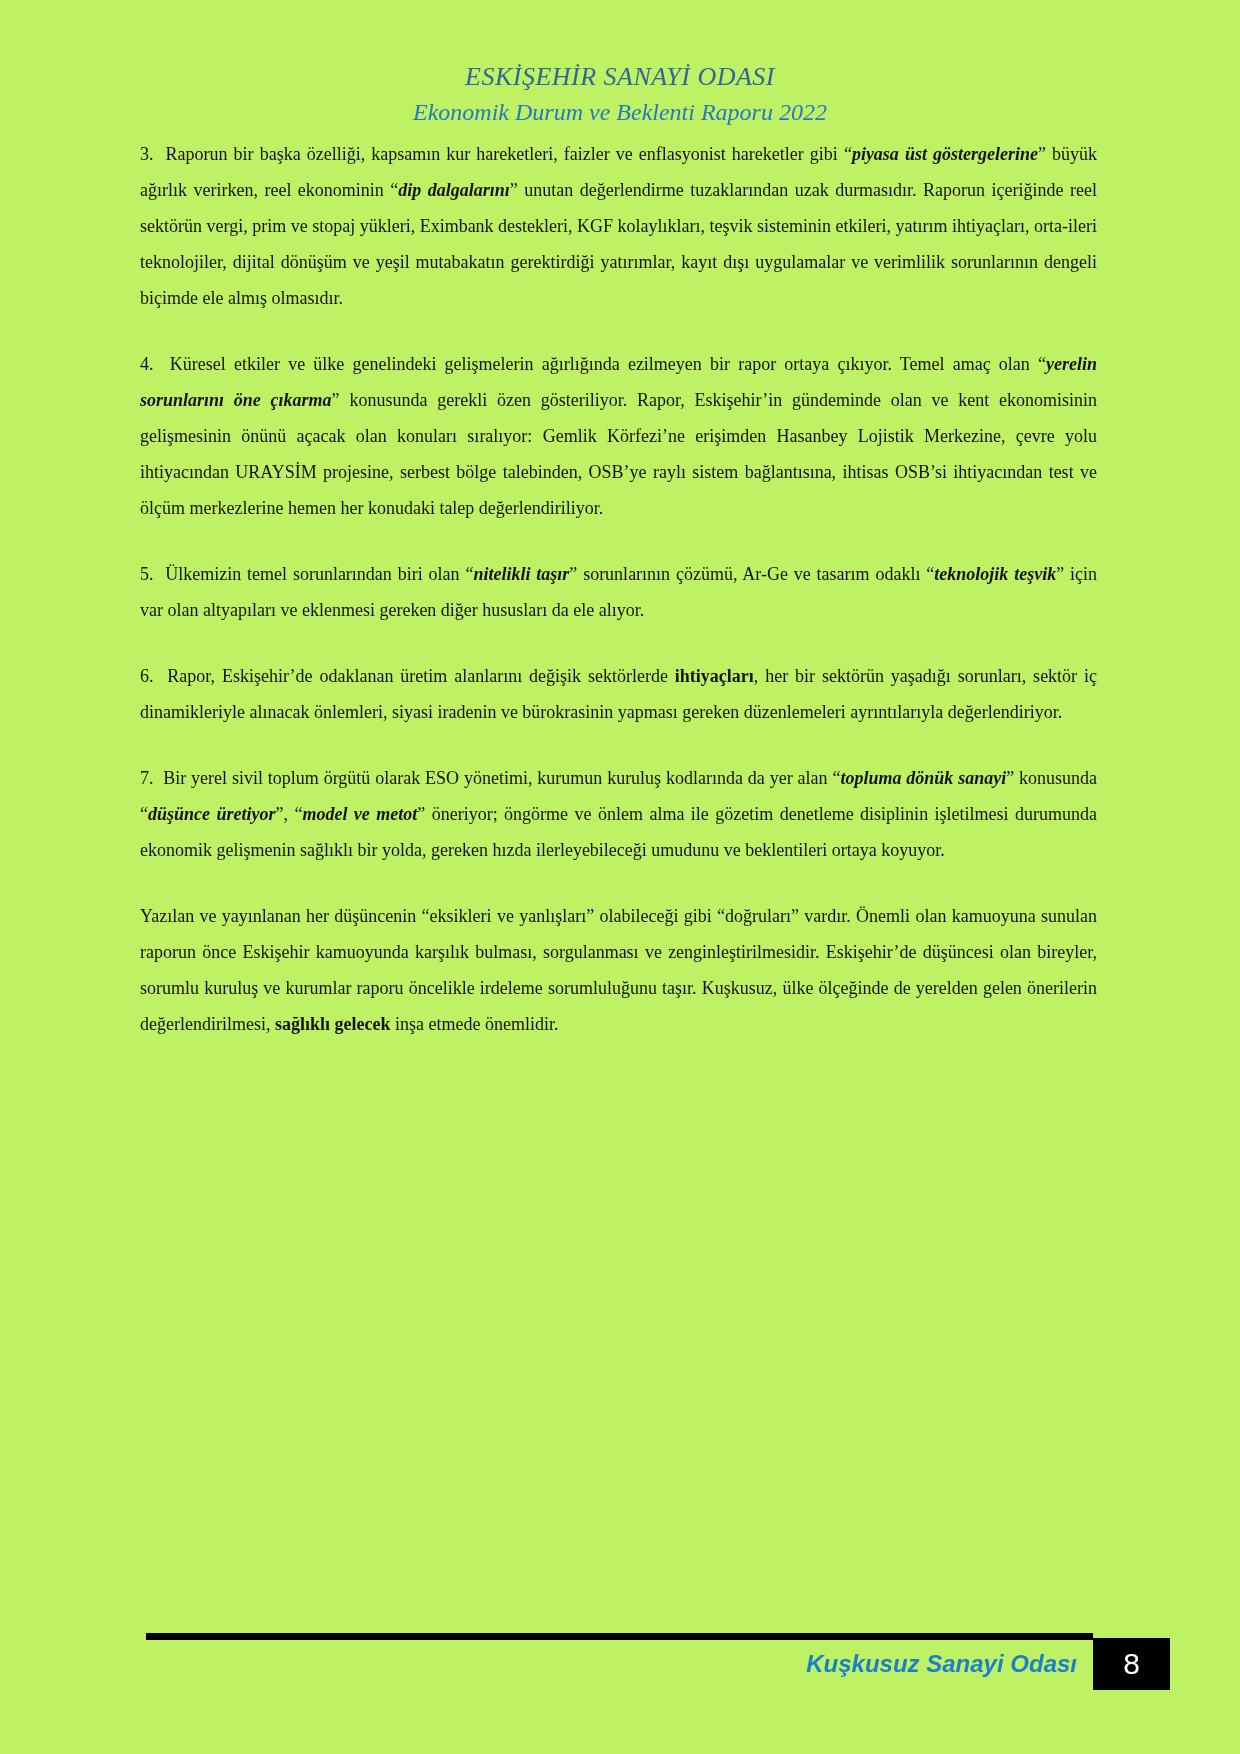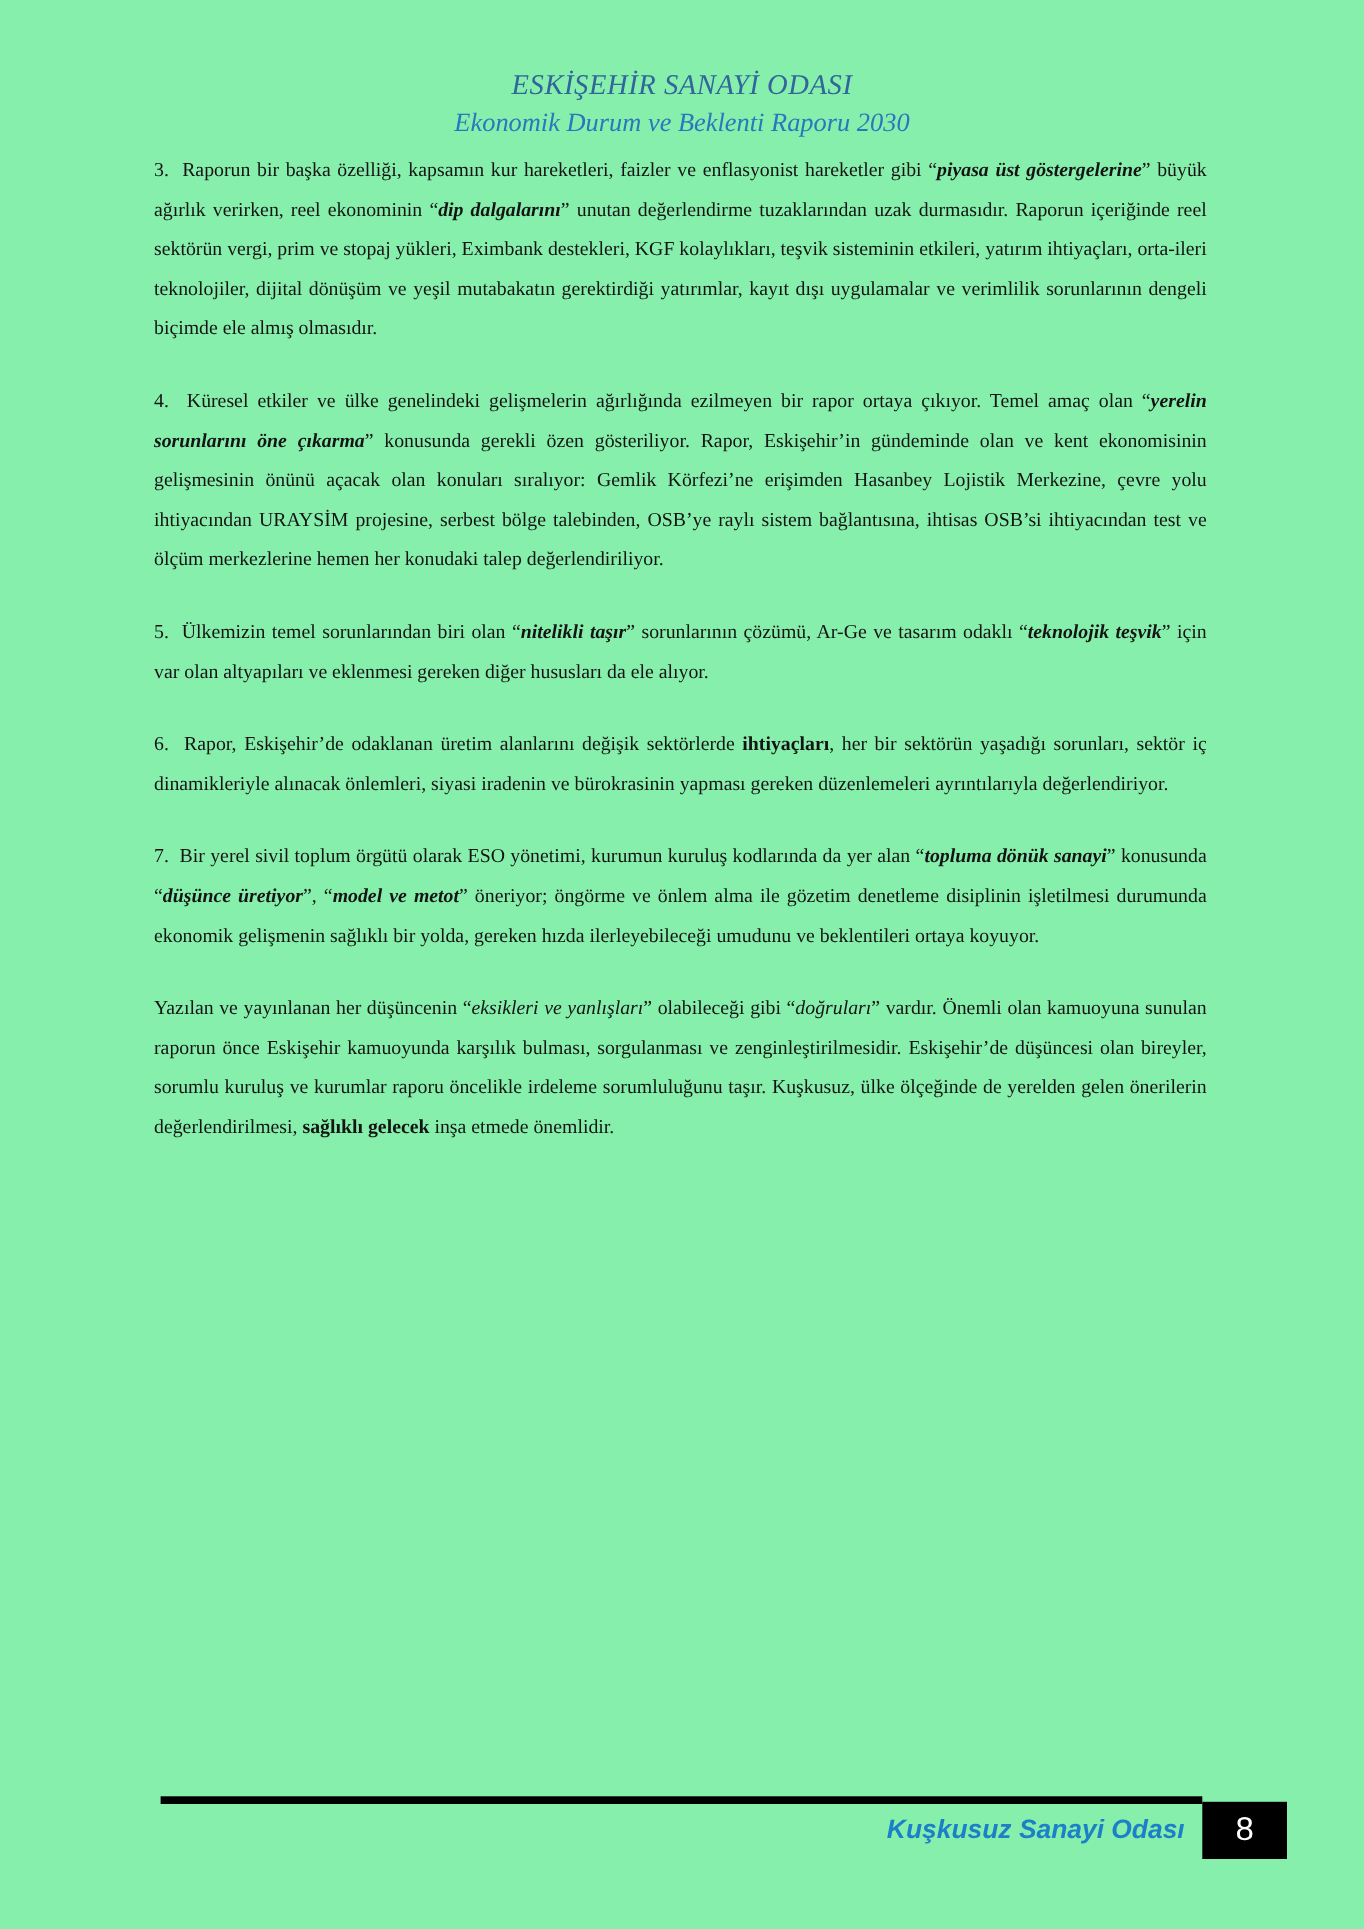--- a/index.html
+++ b/index.html
@@ -4,21 +4,21 @@
 <style>
   html, body {
     margin: 0;
     padding: 0;
     background: #ffffff;
   }
   .page {
     position: relative;
     width: 1240px;
     height: 1754px;
-    background: #86efac;
+    background: #bef264;
     font-family: "Liberation Serif", serif;
     color: #141414;
     overflow: hidden;
   }
   .report-header {
     position: absolute;
     top: 62px;
     left: 0;
     width: 100%;
     text-align: center;
@@ -42,21 +42,21 @@
     width: 957px;
     font-size: 18px;
     line-height: 36px;
     text-align: justify;
     color: #141414;
   }
   .document-body p {
     margin: 0 0 30px 0;
   }
   .b  { font-weight: bold; }
-  .i  { font-style: italic; }
+  .i  { }
   .bi { font-weight: bold; font-style: italic; }
   .footer-rule {
     position: absolute;
     left: 146px;
     top: 1633px;
     width: 947px;
     height: 7px;
     background: var(--rule-color, #000000);
   }
   .footer-org {
@@ -84,21 +84,21 @@
     justify-content: center;
   }
 </style>
 </head>
 <body>
 
 <div class="page">
 
   <div class="report-header">
     <div class="report-title">ESKİŞEHİR SANAYİ ODASI</div>
-    <div class="report-subtitle">Ekonomik Durum ve Beklenti Raporu 2030</div>
+    <div class="report-subtitle">Ekonomik Durum ve Beklenti Raporu 2022</div>
   </div>
 
   <div class="document-body">
 
   <p><span>3.&nbsp; Raporun bir başka özelliği, kapsamın kur hareketleri, faizler ve enflasyonist hareketler gibi “</span><span class="bi">piyasa üst göstergelerine</span><span>” büyük ağırlık verirken, reel ekonominin “</span><span class="bi">dip dalgalarını</span><span>” unutan değerlendirme tuzaklarından uzak durmasıdır. Raporun içeriğinde reel sektörün vergi, prim ve stopaj yükleri, Eximbank destekleri, KGF kolaylıkları, teşvik sisteminin etkileri, yatırım ihtiyaçları, orta-ileri teknolojiler, dijital dönüşüm ve yeşil mutabakatın gerektirdiği yatırımlar, kayıt dışı uygulamalar ve verimlilik sorunlarının dengeli biçimde ele almış olmasıdır.</span></p>
       <p><span>4.&nbsp; Küresel etkiler ve ülke genelindeki gelişmelerin ağırlığında ezilmeyen bir rapor ortaya çıkıyor. Temel amaç olan “</span><span class="bi">yerelin sorunlarını öne çıkarma</span><span>” konusunda gerekli özen gösteriliyor. Rapor, Eskişehir’in gündeminde olan ve kent ekonomisinin gelişmesinin önünü açacak olan konuları sıralıyor: Gemlik Körfezi’ne erişimden Hasanbey Lojistik Merkezine, çevre yolu ihtiyacından URAYSİM projesine, serbest bölge talebinden, OSB’ye raylı sistem bağlantısına, ihtisas OSB’si ihtiyacından test ve ölçüm merkezlerine hemen her konudaki talep değerlendiriliyor.</span></p>
       <p><span>5.&nbsp; Ülkemizin temel sorunlarından biri olan “</span><span class="bi">nitelikli taşır</span><span>” sorunlarının çözümü, Ar-Ge ve tasarım odaklı “</span><span class="bi">teknolojik teşvik</span><span>” için var olan altyapıları ve eklenmesi gereken diğer hususları da ele alıyor.</span></p>
       <p><span>6.&nbsp; Rapor, Eskişehir’de odaklanan üretim alanlarını değişik sektörlerde </span><span class="b">ihtiyaçları</span><span>, her bir sektörün yaşadığı sorunları, sektör iç dinamikleriyle alınacak önlemleri, siyasi iradenin ve bürokrasinin yapması gereken düzenlemeleri ayrıntılarıyla değerlendiriyor.</span></p>
       <p><span>7.&nbsp; Bir yerel sivil toplum örgütü olarak ESO yönetimi, kurumun kuruluş kodlarında da yer alan “</span><span class="bi">topluma dönük sanayi</span><span>” konusunda “</span><span class="bi">düşünce üretiyor</span><span>”, “</span><span class="bi">model ve metot</span><span>” öneriyor; öngörme ve önlem alma ile gözetim denetleme disiplinin işletilmesi durumunda ekonomik gelişmenin sağlıklı bir yolda, gereken hızda ilerleyebileceği umudunu ve beklentileri ortaya koyuyor.</span></p>
       <p><span>Yazılan ve yayınlanan her düşüncenin “</span><span class="i">eksikleri ve yanlışları</span><span>” olabileceği gibi “</span><span class="i">doğruları</span><span>” vardır. Önemli olan kamuoyuna sunulan raporun önce Eskişehir kamuoyunda karşılık bulması, sorgulanması ve zenginleştirilmesidir. Eskişehir’de düşüncesi olan bireyler, sorumlu kuruluş ve kurumlar raporu öncelikle irdeleme sorumluluğunu taşır. Kuşkusuz, ülke ölçeğinde de yerelden gelen önerilerin değerlendirilmesi, </span><span class="b">sağlıklı gelecek</span><span> inşa etmede önemlidir.</span></p>

